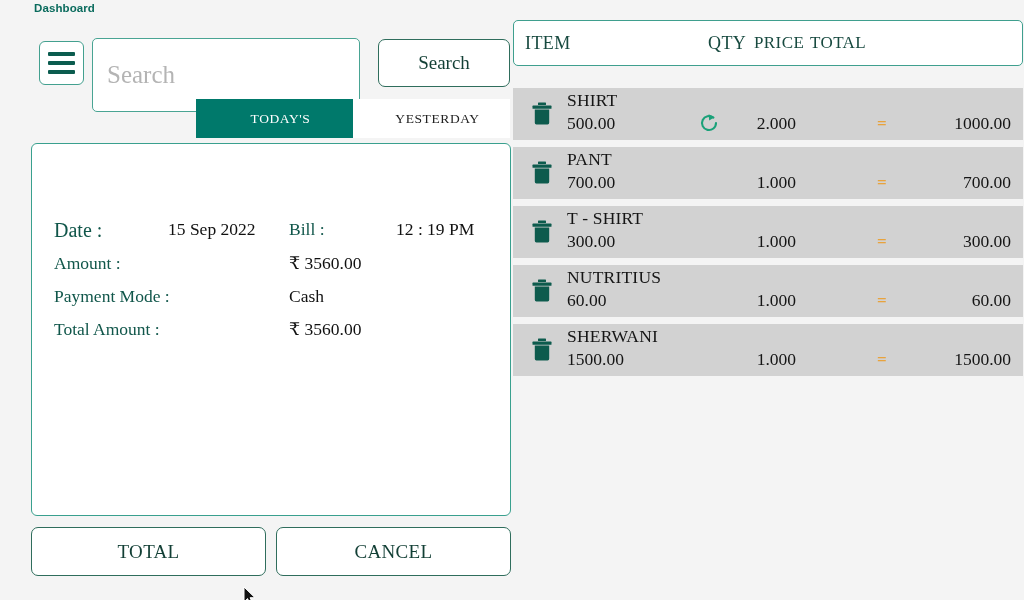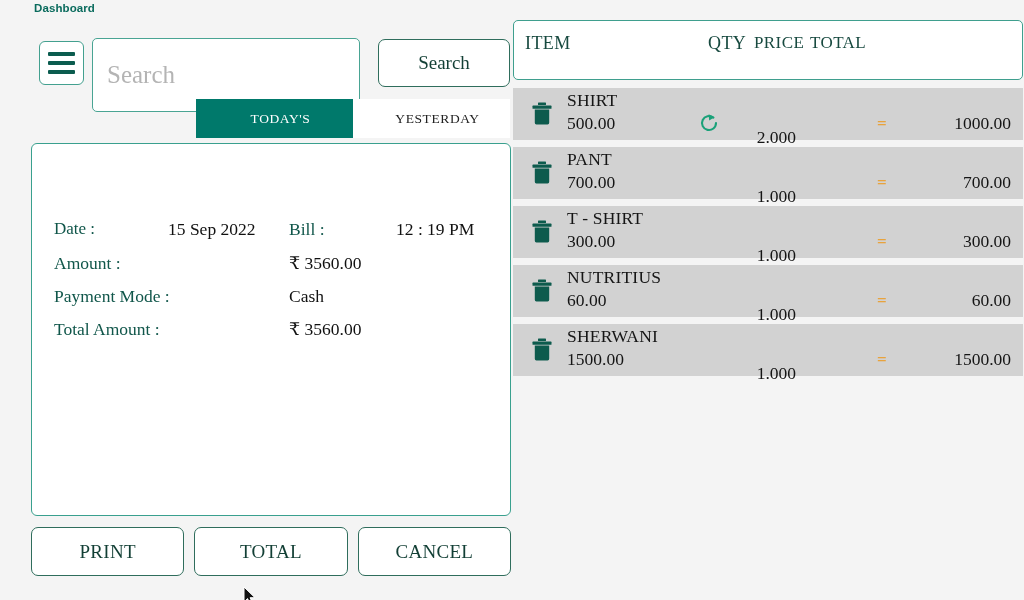--- a/index.html
+++ b/index.html
@@ -191,21 +191,21 @@
   }
   .invno-value {
     position: absolute; left: 406px; top: 3px;
     width: 78px;
     color: #111; font-size: 12.5px; line-height: 17px;
     word-break: break-all;
   }
 
   
   .row-datetime { position: relative; height: 34px; }
-  .date-label { position: absolute; left: 14px; top: 0; color:#10564a; font-size:17px; }
+  .date-label { position: absolute; left: 14px; top: 0; color:#10564a; font-size:20px; }
   .date-value { position: absolute; left: 128px; top: 0; color:#111; font-size:17.5px; }
   .time-label { position: absolute; left: 249px; top: 0; color:#10564a; font-size:17.5px; }
   .time-value { position: absolute; left: 356px; top: 0; color:#111; font-size:17.5px; }
 
   .row-simple { position: relative; height: 33px; }
   .s-label { position: absolute; left: 14px; top: 0; color:#10564a; font-size:17.5px; }
   .s-value { position: absolute; left: 249px; top: 0; color:#111; font-size:17.5px; }
 
   
   .actions {
@@ -230,21 +230,21 @@
   
   .right-col {
     position: absolute;
     left: 512px; top: 0;
     width: 512px; height: 600px;
   }
 
   .items-header {
     position: absolute;
     left: 1px; top: 20px;
-    width: 510px; height: 60px;
+    width: 510px; height: 46px;
     background: #ffffff;
     border: 1px solid #3f9f8e;
     border-radius: 5px;
     padding-left: 40px;
   }
   .ih-item  { position: absolute; left: 11px;  top: 12px; font-size: 18px; color:#17493f; letter-spacing:.4px; }
   .ih-qty   { position: absolute; left: 194px; top: 12px; font-size: 18px; color:#17493f; letter-spacing:.4px; }
   .ih-price { position: absolute; left: 240px; top: 12px; font-size: 17px; color:#17493f; letter-spacing:.4px; }
   .ih-total { position: absolute; left: 296px; top: 12px; font-size: 17px; color:#17493f; letter-spacing:.4px; }
 
@@ -288,21 +288,20 @@
     left: 185px; top: 24px;
     width: 22px; height: 22px;
   }
   .item-qty {
     position: absolute;
     left: 215px; top: 25px;
     width: 68px;
     text-align: right;
     font-size: 17.5px;
     color: #151515;
-    margin-top: 14px;
   }
   .item-eq {
     position: absolute;
     left: 364px; top: 26px;
     font-size: 17px;
     color: #e8a33d;
     font-weight: bold;
   }
   .item-total {
     position: absolute;
@@ -374,21 +373,20 @@
 
         <div class="row-simple">
           <div class="s-label">Total Amount :</div>
           <div class="s-value">₹ 3560.00</div>
         </div>
 
       </div>
     </div>
 
     <div class="actions">
-      <button class="act-btn">PRINT</button>
       <button class="act-btn">TOTAL</button>
       <button class="act-btn">CANCEL</button>
     </div>
 
   </div>
 
   <div class="right-col">
 
     <div class="items-header">
       <div class="ih-item">ITEM</div>

